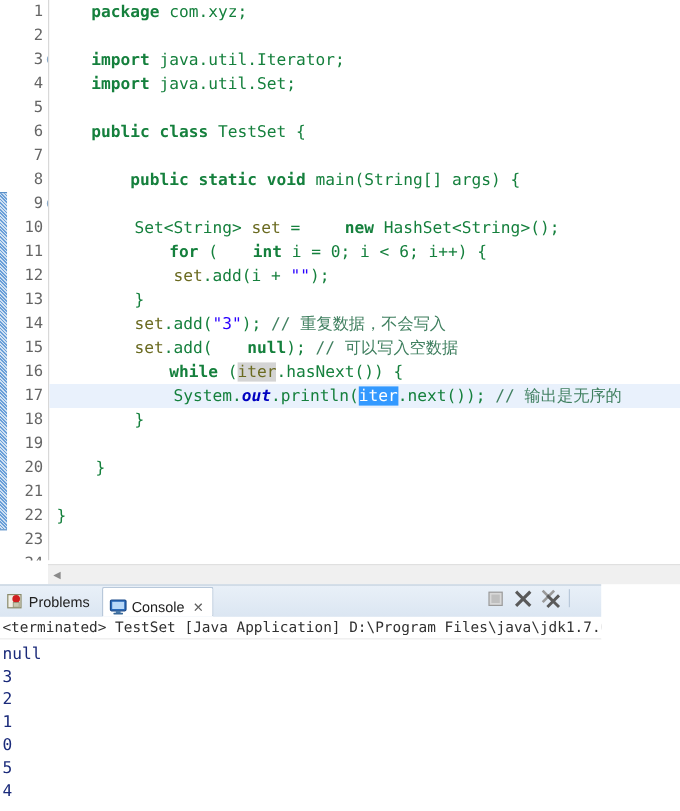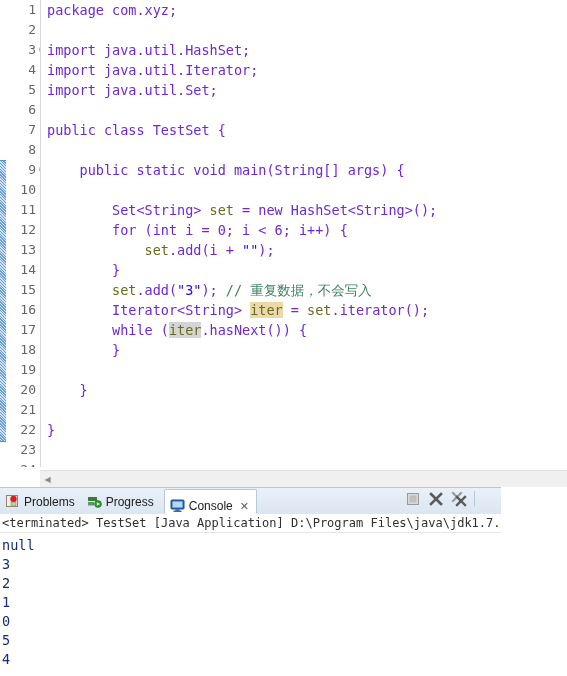--- a/index.html
+++ b/index.html
@@ -106,26 +106,26 @@
     line-height: 20px;
     padding-left: 6px;
     white-space: pre;
     font-family: "DejaVu Sans Mono", monospace;
     font-size: 13.5px;
     color: #000000;
   }
   .code-line.current {
     background: #e9f1fc;
   }
-  .kw { color: #6d28d9; font-weight: normal; }
+  .kw { color: #15803d; font-weight: bold; margin-left: 29px; }
   .str { color: #2a00ff; }
   .cmt { color: #3f7f5f; }
   .lvar { color: #6a6a20; text-align: center; }
   .fld { color: #0000c0; font-weight: bold; font-style: italic; }
-  .plain { color: #6d28d9; }
+  .plain { color: #15803d; }
   .hl-decl { background: #ecd9a8; }
   .hl-occ  { background: #d4d4d4; }
   .hl-sel  { background: #3399ff; color: #ffffff; }
 
   
   .hscroll {
     position: absolute;
     left: 40px; bottom: 0;
     right: 0;
     height: 16px;
@@ -264,35 +264,35 @@
           <div class="row"><span class="ln">20</span></div>
           <div class="row"><span class="ln">21</span></div>
           <div class="row"><span class="ln">22</span></div>
           <div class="row"><span class="ln">23</span></div>
           <div class="row"><span class="ln">24</span></div>
         </div>
 
       <div class="code-area" id="code-area">
           <div class="code-line"><span class="kw">package </span><span class="plain">com.xyz;</span></div>
           <div class="code-line"> </div>
-          <div class="code-line"><span class="kw">import </span><span class="plain">java.util.HashSet;</span></div>
           <div class="code-line"><span class="kw">import </span><span class="plain">java.util.Iterator;</span></div>
           <div class="code-line"><span class="kw">import </span><span class="plain">java.util.Set;</span></div>
           <div class="code-line"> </div>
           <div class="code-line"><span class="kw">public class </span><span class="plain">TestSet {</span></div>
           <div class="code-line"> </div>
           <div class="code-line"><span class="plain">    </span><span class="kw">public static void </span><span class="plain">main(String[] args) {</span></div>
           <div class="code-line"> </div>
           <div class="code-line"><span class="plain">        Set&lt;String&gt; </span><span class="lvar">set</span><span class="plain"> = </span><span class="kw">new </span><span class="plain">HashSet&lt;String&gt;();</span></div>
           <div class="code-line"><span class="plain">        </span><span class="kw">for </span><span class="plain">(</span><span class="kw">int </span><span class="plain">i = 0; i &lt; 6; i++) {</span></div>
           <div class="code-line"><span class="plain">            </span><span class="lvar">set</span><span class="plain">.add(i + </span><span class="str">""</span><span class="plain">);</span></div>
           <div class="code-line"><span class="plain">        }</span></div>
           <div class="code-line"><span class="plain">        </span><span class="lvar">set</span><span class="plain">.add(</span><span class="str">"3"</span><span class="plain">); </span><span class="cmt">// 重复数据，不会写入</span></div>
-          <div class="code-line"><span class="plain">        Iterator&lt;String&gt; </span><span class="lvar hl-decl">iter</span><span class="plain"> = </span><span class="lvar">set</span><span class="plain">.iterator();</span></div>
+          <div class="code-line"><span class="plain">        </span><span class="lvar">set</span><span class="plain">.add(</span><span class="kw">null</span><span class="plain">); </span><span class="cmt">// 可以写入空数据</span></div>
           <div class="code-line"><span class="plain">        </span><span class="kw">while </span><span class="plain">(</span><span class="lvar hl-occ">iter</span><span class="plain">.hasNext()) {</span></div>
+          <div class="code-line current"><span class="plain">            System.</span><span class="fld">out</span><span class="plain">.println(</span><span class="lvar hl-sel">iter</span><span class="plain">.next()); </span><span class="cmt">// 输出是无序的</span></div>
           <div class="code-line"><span class="plain">        }</span></div>
           <div class="code-line"> </div>
           <div class="code-line"><span class="plain">    }</span></div>
           <div class="code-line"> </div>
           <div class="code-line"><span class="plain">}</span></div>
         </div>
 
     </div>
 
     <div class="hscroll">
@@ -304,29 +304,20 @@
   <div class="console-panel">
 
     <div class="tabbar" id="tabbar">
         <div class="tab">
           <span class="tabicon"><svg width="15" height="15" viewBox="0 0 15 15">
               <rect x="1.5" y="1.5" width="11" height="11" fill="#f2f0e6" stroke="#8a8a6a"></rect>
               <circle cx="8.5" cy="5" r="3.2" fill="#d02020"></circle>
               <rect x="6" y="8" width="5" height="4" fill="#c8c8b0" stroke="#8a8a6a" stroke-width="0.6"></rect>
             </svg></span>
           <span>Problems</span>
-        </div>
-        <div class="tab">
-          <span class="tabicon"><svg width="15" height="15" viewBox="0 0 15 15">
-              <rect x="1" y="3" width="9" height="4" fill="#3a7a3a"></rect>
-              <rect x="1" y="8" width="6" height="3.5" fill="#5a9a5a"></rect>
-              <circle cx="11" cy="10" r="3.4" fill="#2a9a2a" stroke="#1a6a1a" stroke-width="0.6"></circle>
-              <path d="M9.8 8.3 L13 10 L9.8 11.7 Z" fill="#ffffff"></path>
-            </svg></span>
-          <span>Progress</span>
         </div>
         <div class="tab active">
           <span class="tabicon"><svg width="15" height="15" viewBox="0 0 15 15">
               <rect x="1" y="2" width="13" height="9" rx="1" fill="#2a6aba" stroke="#1a4a8a"></rect>
               <rect x="2.5" y="3.5" width="10" height="6" fill="#b8d8f8"></rect>
               <rect x="5.5" y="11" width="4" height="2" fill="#4a7aaa"></rect>
               <rect x="3.5" y="12.6" width="8" height="1.4" rx="0.5" fill="#3a6a9a"></rect>
             </svg></span>
           <span>Console</span>
           <span class="tabclose">✕</span>

